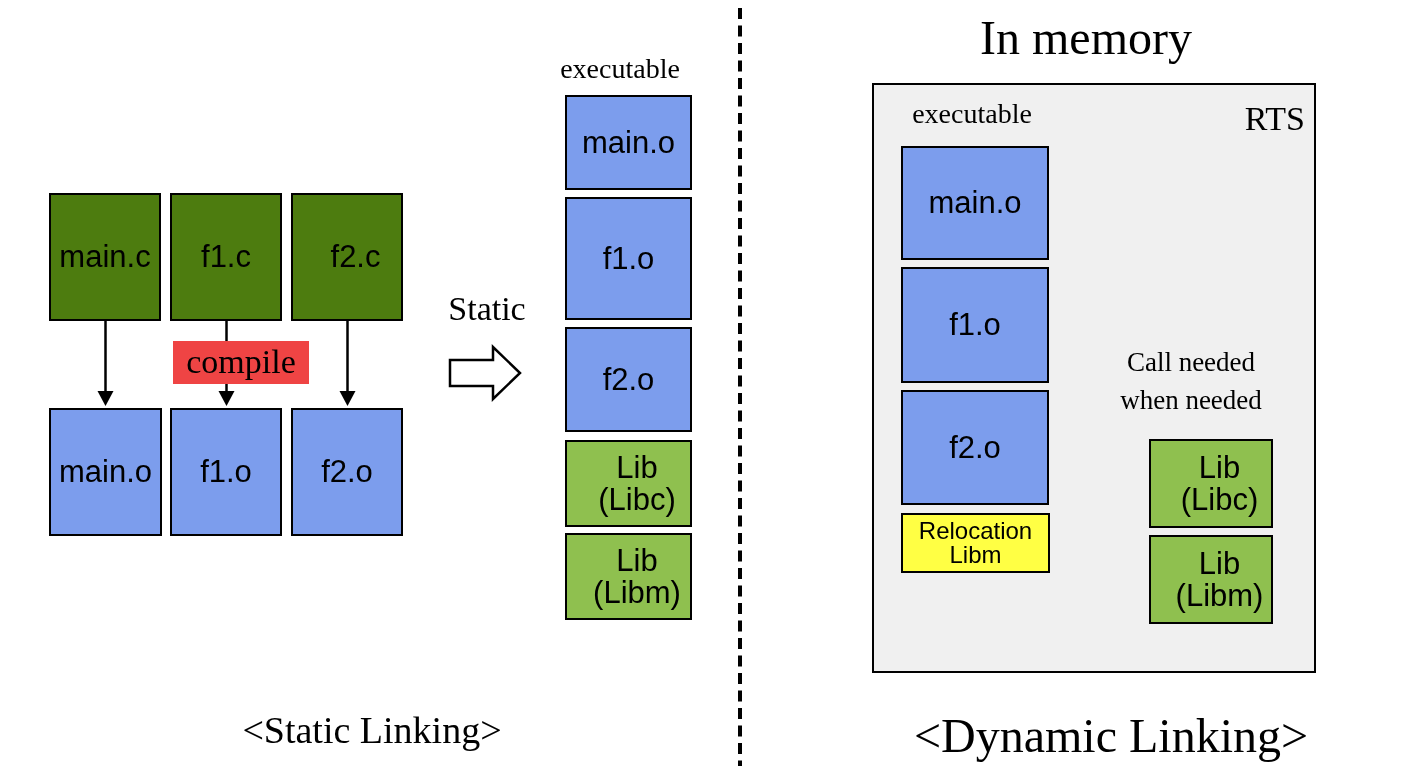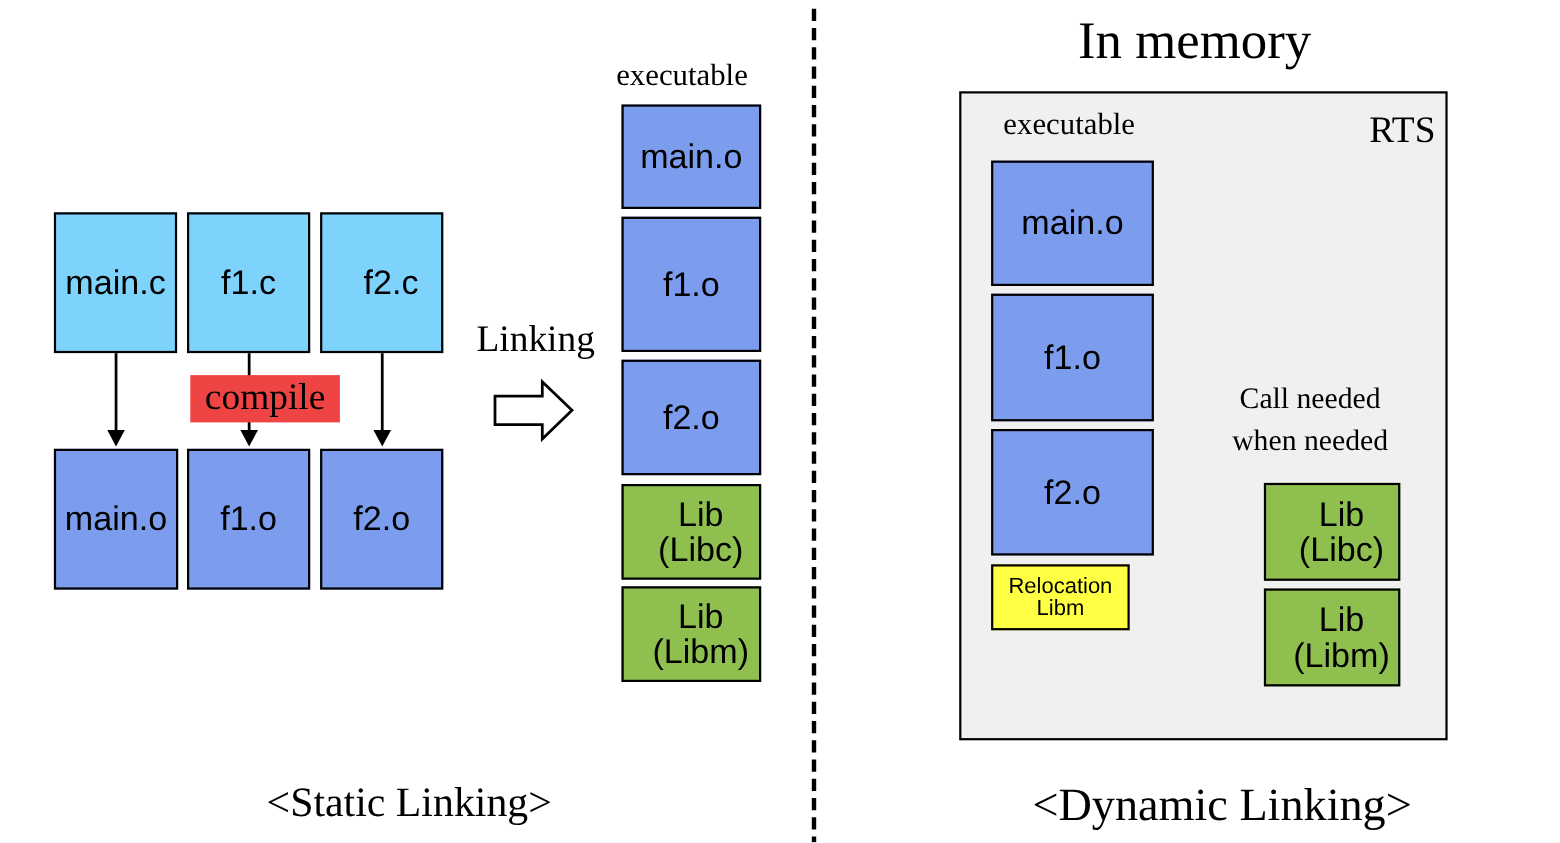--- a/index.html
+++ b/index.html
@@ -18,21 +18,21 @@
     box-sizing:border-box;
     border:2.5px solid #000;
     display:flex;
     flex-direction:column;
     align-items:center;
     justify-content:center;
     text-align:center;
     color:#000;
     z-index:2;
   }
-  .src  {background:#7dd3fc; width:112px; height:128px; top:193px; font-size:31px;}
+  .src  {background:#4d7c0f; width:112px; height:128px; top:193px; font-size:31px;}
   .obj  {background:#7c9ded;}
   .lib  {background:#8fc04f;padding-left:17px;}
   .rel  {background:#ffff44;}
   .two-line{line-height:1.02;}
 
   .label{position:absolute; color:#000; z-index:3; text-align:center;}
 
   #svg-layer{position:absolute; left:0; top:0; z-index:1;}
 
   #memory-container{
@@ -96,21 +96,21 @@
   <div class="box obj" style="left:49px;  top:408px; width:113px; height:128px; font-size:31px;">
     <span>main.o</span>
   </div>
   <div class="box obj" style="left:170px; top:408px; width:112px; height:128px; font-size:31px;">
     <span>f1.o</span>
   </div>
   <div class="box obj" style="left:291px; top:408px; width:112px; height:128px; font-size:31px;">
     <span>f2.o</span>
   </div>
 
-  <div class="label serif" style="left:407px; top:290px; width:160px; font-size:34px;">Linking</div>
+  <div class="label serif" style="left:407px; top:290px; width:160px; font-size:34px;">Static</div>
 
   <div class="label serif" style="left:545px; top:53px; width:150px; font-size:28px;">executable</div>
 
   <div class="box obj" style="left:565px; top:95px;  width:127px; height:95px;  font-size:31px;">
     <span>main.o</span>
   </div>
   <div class="box obj" style="left:565px; top:197px; width:127px; height:123px; font-size:31px;">
     <span>f1.o</span>
   </div>
   <div class="box obj" style="left:565px; top:327px; width:127px; height:105px; font-size:31px;">
@@ -138,34 +138,34 @@
   <div class="box obj" style="left:901px; top:146px; width:148px; height:114px; font-size:31px;">
     <span>main.o</span>
   </div>
   <div class="box obj" style="left:901px; top:267px; width:148px; height:116px; font-size:31px;">
     <span>f1.o</span>
   </div>
   <div class="box obj" style="left:901px; top:390px; width:148px; height:115px; font-size:31px;">
     <span>f2.o</span>
   </div>
 
-  <div class="box rel two-line" style="left:901px; top:513px; width:126px; height:60px; font-size:20px;">
+  <div class="box rel two-line" style="left:901px; top:513px; width:149px; height:60px; font-size:24px;">
     <span>Relocation</span>
     <span>Libm</span>
   </div>
 
   <div class="label serif" style="left:1076px; top:344px; width:230px; font-size:27px; line-height:1.4;">
     <div>Call needed</div>
     <div>when needed</div>
   </div>
 
   <div class="box lib two-line" style="left:1149px; top:439px; width:124px; height:89px; font-size:31px;">
     <span>Lib</span>
     <span>(Libc)</span>
   </div>
   <div class="box lib two-line" style="left:1149px; top:535px; width:124px; height:89px; font-size:31px;">
     <span>Lib</span>
     <span>(Libm)</span>
   </div>
 
-  <div class="label serif" style="left:911px; top:708px; width:400px; font-size:42px;">&lt;Dynamic Linking&gt;</div>
+  <div class="label serif" style="left:911px; top:708px; width:400px; font-size:48px;">&lt;Dynamic Linking&gt;</div>
 
 </div>
 
 </body></html>

